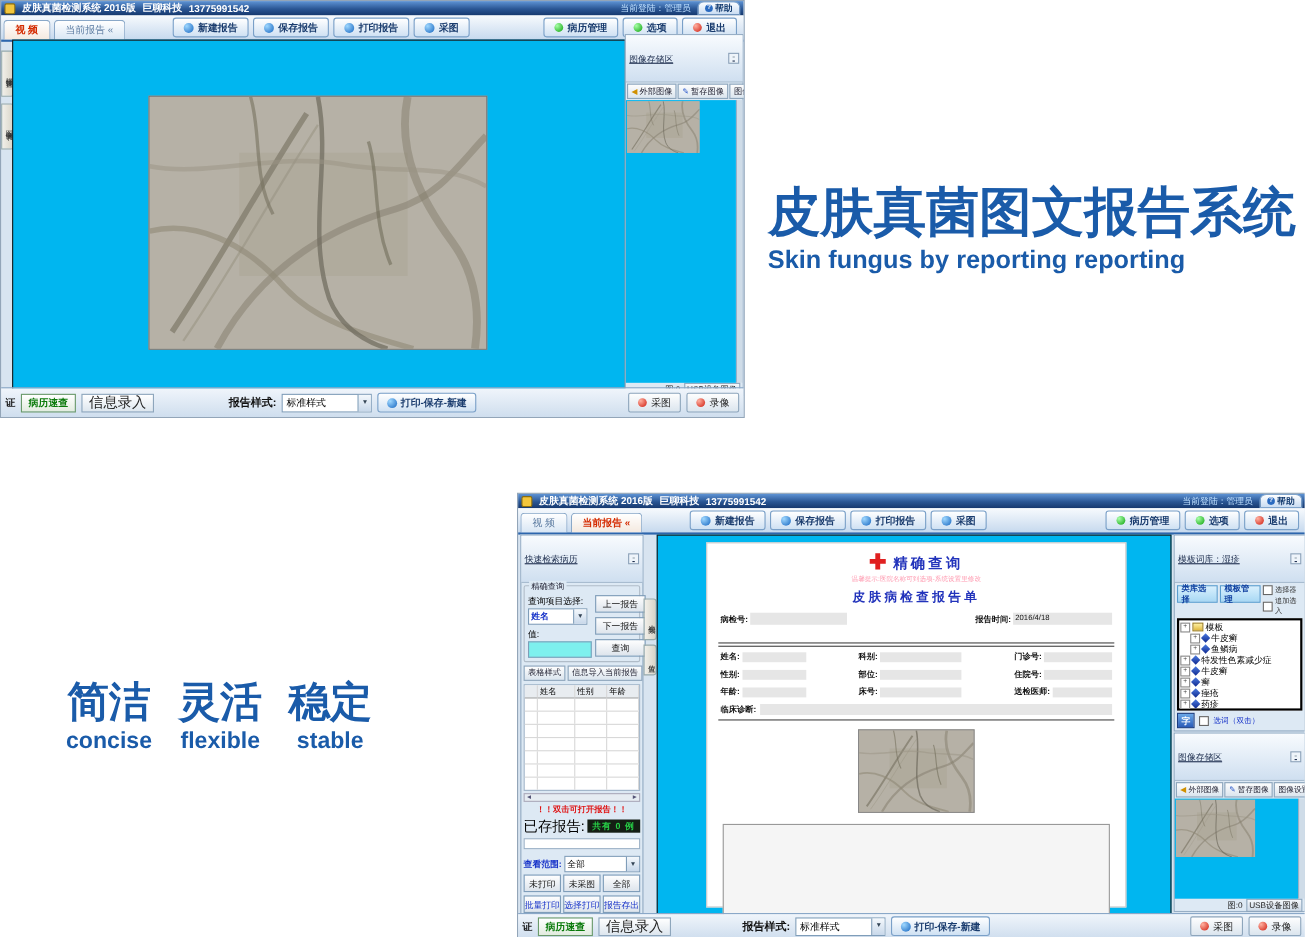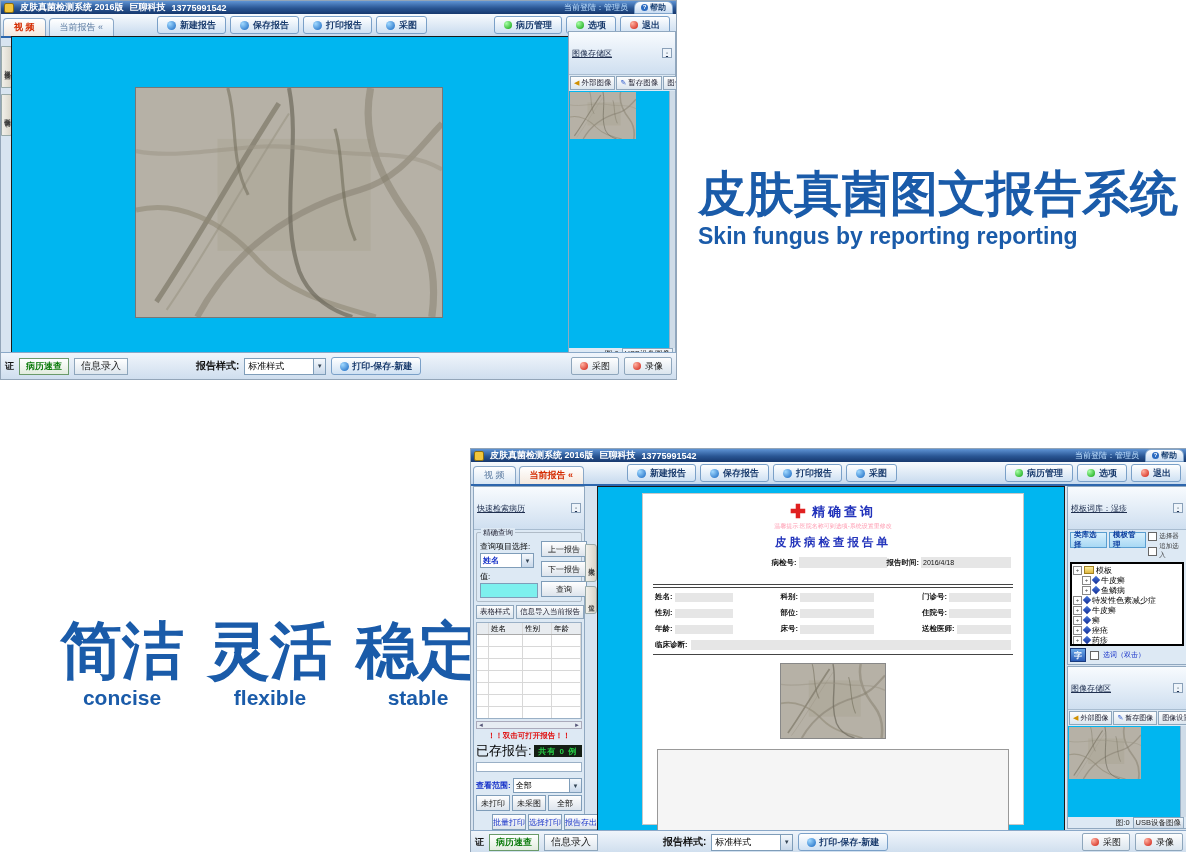--- a/index.html
+++ b/index.html
@@ -63,35 +63,35 @@
   .store-status{flex:none;height:11px;display:flex;align-items:center;justify-content:flex-end;gap:3px;
                 font-size:7.5px;color:#222;padding:0 2px;background:#dde9f4;}
   .usb-badge{border:1px solid #8ea6bc;background:linear-gradient(#f4f8fc,#cdd9e6);padding:0 2px;height:10px;
              display:inline-flex;align-items:center;}
   .bbar{position:absolute;left:0;right:0;height:26px;background:linear-gradient(#f0f5fb,#cfdeee);
         border-top:1px solid #8aa8c8;display:flex;align-items:center;gap:5px;padding:0 4px;font-size:9px;}
   .bbar .cert{font-weight:bold;color:#111;}
   .quickbtn{color:#0a7a0a;font-weight:bold;border:1px solid #6a9a6a;background:linear-gradient(#fff,#e2ecdf);
             height:15px;padding:0 6px;display:inline-flex;align-items:center;font-size:9px;}
   .plainbtn{border:1px solid #8ea6bc;background:linear-gradient(#fff,#dde6ee);height:15px;padding:0 6px;
-            display:inline-flex;align-items:center;font-size:10px;color:#222;}
+            display:inline-flex;align-items:center;font-size:13px;color:#222;}
   .style-label{font-weight:bold;color:#111;font-size:10px;}
   .bbar .sel{width:80px;height:15px;font-size:9px;}
   .psn-btn{border:1px solid #7aa0c8;border-radius:3px;background:linear-gradient(#fff,#cfe1f3);height:16px;
            padding:0 8px;display:inline-flex;align-items:center;gap:3px;font-size:9px;font-weight:bold;color:#1a3c6e;}
   .cap-btn{border:1px solid #8ea6bc;border-radius:2px;background:linear-gradient(#fefefe,#dbe5ee);height:16px;
            padding:0 8px;display:inline-flex;align-items:center;gap:4px;font-size:9px;color:#222;}
 
   
   #brand{position:absolute;left:698px;top:168px;width:488px;color:#1a5ba9;}
   #brand .cn{font-size:48px;font-weight:bold;letter-spacing:0px;line-height:1.1;white-space:nowrap;}
   #brand .en{font-size:23px;font-weight:bold;margin-top:2px;white-space:nowrap;}
   #slogan{position:absolute;left:60px;top:620px;display:flex;gap:24px;color:#1a5ba9;}
   #slogan .col{text-align:center;}
-  #slogan .cn{font-size:62px;font-weight:bold;line-height:1.0;}
+  #slogan .cn{font-size:38px;font-weight:bold;line-height:1.0;}
   #slogan .en{font-size:21px;font-weight:bold;margin-top:4px;}
 
   
   #shot2{left:470px;top:448px;width:716px;height:404px;}
   #s2-search{left:2px;top:37px;width:110px;height:343px;}
   .group{margin:2px;border:1px solid #b0bcc8;border-radius:2px;position:relative;padding:8px 3px 3px 3px;
          font-size:8px;background:#dde9f4;}
   .group>.glabel{position:absolute;top:-5px;left:4px;background:#dde9f4;padding:0 2px;font-size:7.5px;color:#223;}
   .frow{display:flex;align-items:center;gap:2px;margin-bottom:2px;}
   .cyan-input{background:#7df0ee;border:1px solid #7f9db9;height:13px;}
@@ -109,21 +109,21 @@
   #s2-cyanarea{position:absolute;left:126px;top:37px;width:466px;height:343px;border:1px solid #1a1a1a;}
   #s2-page{position:absolute;left:44px;top:6px;width:380px;height:330px;background:#ffffff;border:1px solid #c8c8c8;
            font-size:7.5px;color:#111;}
   .rep-head{display:flex;align-items:center;justify-content:center;gap:6px;margin-top:8px;}
   .cross{color:#e02020;font-size:19px;line-height:1;font-weight:bold;}
   .hosp{color:#2233bb;font-size:13px;font-weight:bold;letter-spacing:3px;}
   .notice{color:#ff9ab0;font-size:6px;text-align:center;margin-top:1px;}
   .rep-title{color:#2233bb;font-size:11.5px;font-weight:bold;letter-spacing:3px;text-align:center;margin-top:4px;}
   .fld{background:#e6e6e6;height:9px;display:inline-block;vertical-align:middle;}
   .lab{font-weight:bold;white-space:nowrap;}
-  .rep-row1{display:flex;justify-content:flex-end;align-items:center;margin:7px 12px 16px;}
+  .rep-row1{display:flex;justify-content:space-between;align-items:center;margin:7px 12px 16px;}
   .dline{border-top:1px solid #444;border-bottom:1px solid #444;height:2px;margin:3px 10px;}
   .sline{border-top:1px solid #444;margin:4px 10px;}
   .rep-grid{display:flex;justify-content:space-between;margin:4px 12px 0;}
   .rep-grid .gcol{display:flex;flex-direction:column;gap:6px;}
   .gcell{display:flex;align-items:center;gap:2px;}
   .rep-diag{display:flex;align-items:center;gap:3px;margin:6px 12px 0;}
   .rep-imgwrap{display:flex;justify-content:center;margin-top:8px;}
   .rep-textarea{margin:10px 14px 0;height:110px;background:#f5f5f5;border:1px solid #999;}
   #s2-tpl{left:596px;top:37px;width:118px;height:177px;}
   .tpl-controls{display:flex;gap:2px;padding:2px;flex:none;align-items:flex-start;}
@@ -438,21 +438,21 @@
       <span class="sel" style="flex:1">
         <span style="padding:0 2px">全部</span>
         <span class="arr">▼</span>
         </span>
     </div>
     <div class="frow" style="margin:2px 2px 0">
       <span class="wbtn" style="flex:1">未打印</span>
       <span class="wbtn" style="flex:1">未采图</span>
       <span class="wbtn" style="flex:1">全部</span>
     </div>
-    <div class="frow" style="margin:3px 18px 0">
+    <div class="frow" style="margin:3px 2px 0">
       <span class="wbtn blue-btn-txt" style="flex:1">批量打印</span>
       <span class="wbtn blue-btn-txt" style="flex:1">选择打印</span>
       <span class="wbtn blue-btn-txt" style="flex:1">报告存出</span>
     </div>
   </div>
 
   <div class="vtab" style="left:114px;top:95px;height:36px">小视频</div>
   <div class="vtab" style="left:114px;top:137px;height:26px">位置</div>
 
   <div class="cyan" id="s2-cyanarea">

